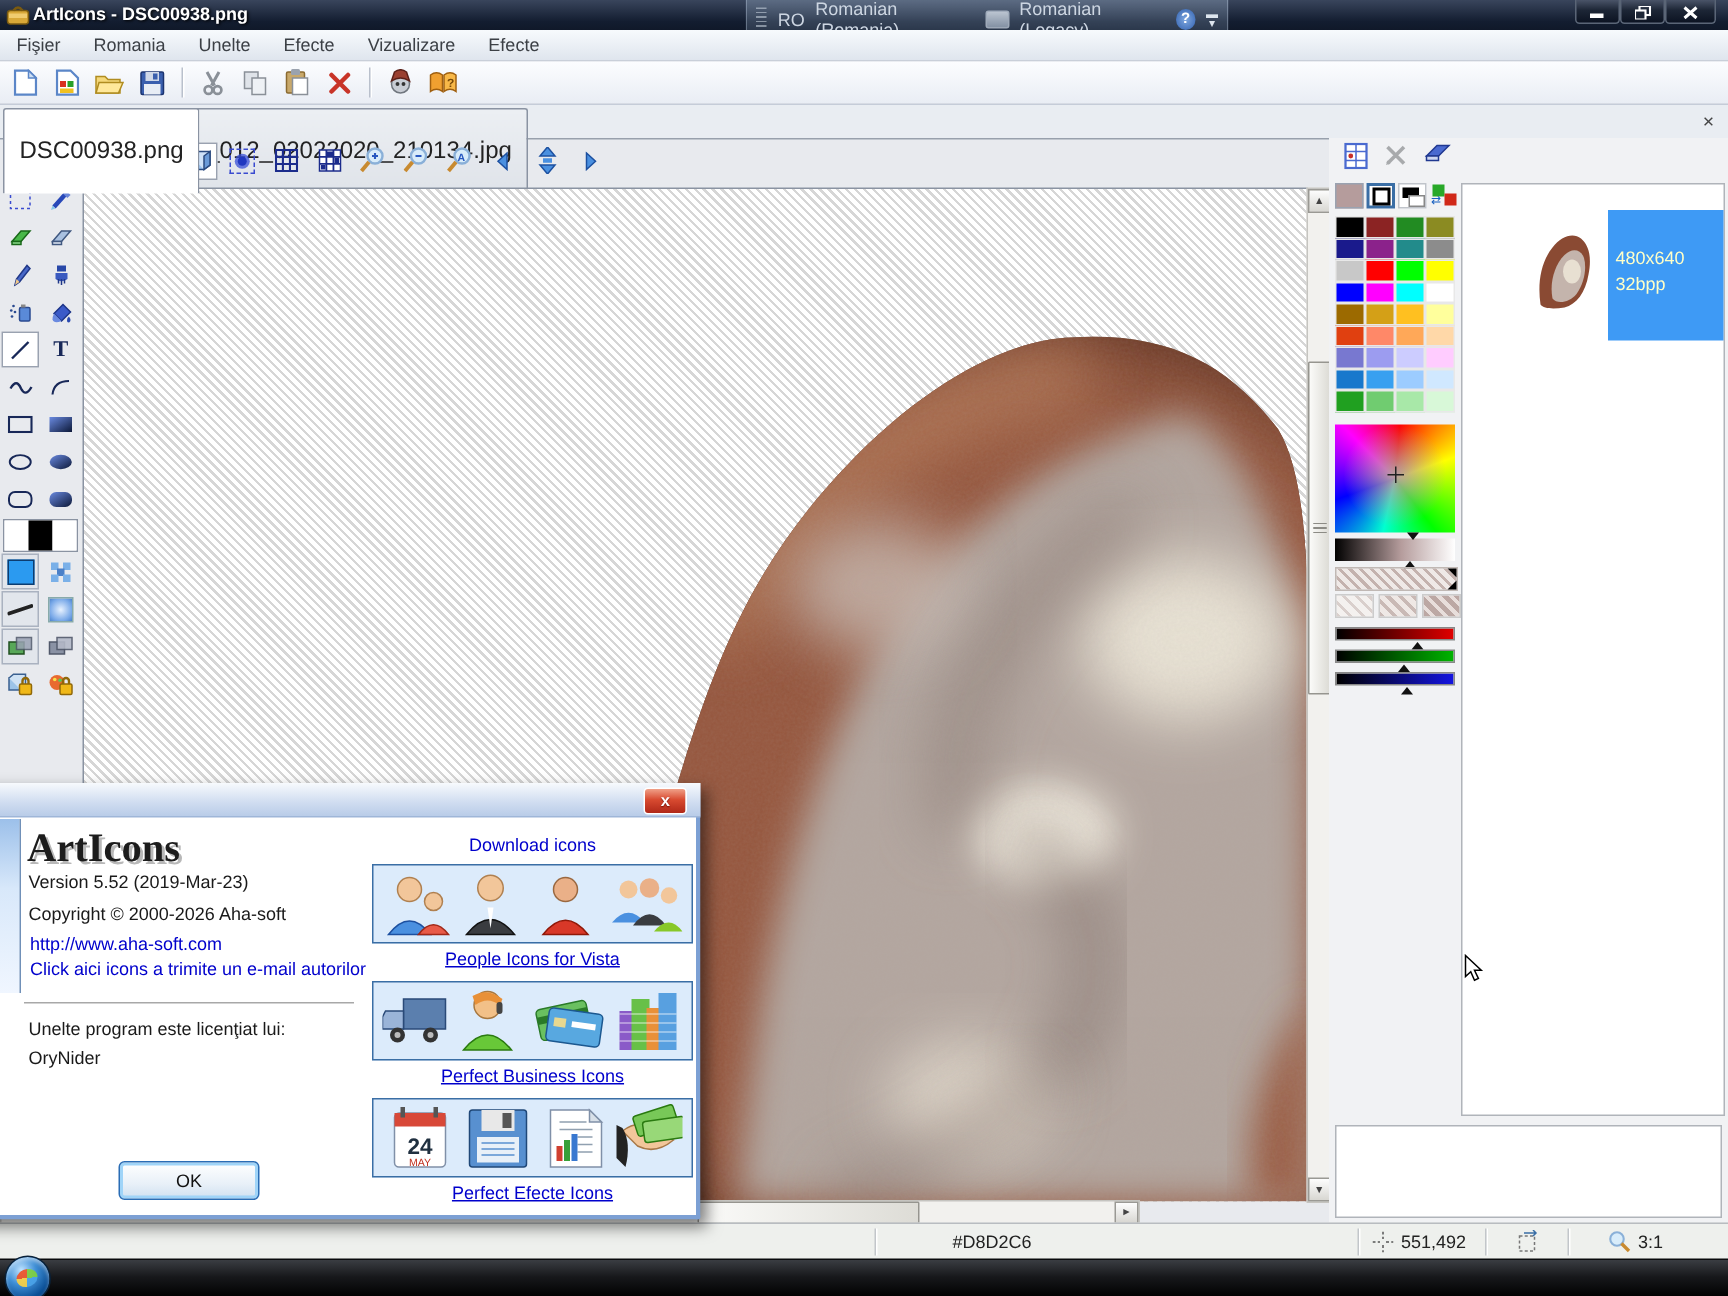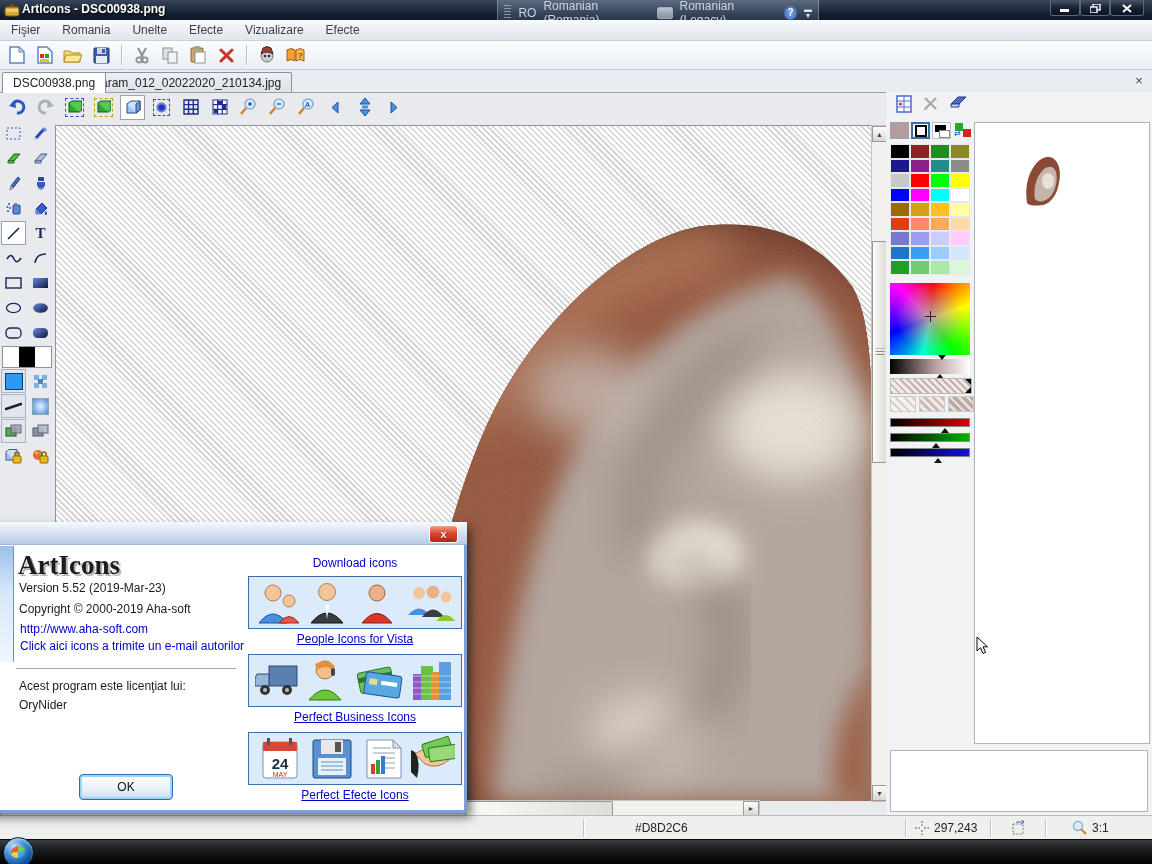--- a/index.html
+++ b/index.html
@@ -46,22 +46,22 @@
   #toolbar1{left:0;top:41px;width:1152px;height:29px;
     background:linear-gradient(#fcfdff,#e9edf4);border-bottom:1px solid #c5ccd8;
     display:flex;align-items:center;padding-left:6px;box-sizing:border-box;gap:6px}
   .tb-ico{width:22px;height:22px;display:flex;align-items:center;justify-content:center}
   .tb-sep{width:1px;height:20px;background:#b9c0cc;margin:0 3px;box-shadow:1px 0 0 #fff}
 
   
   #tabbar{left:0;top:70px;width:1152px;height:22px;background:#e9edf2;
     border-bottom:1px solid #98a0ac}
   .tab{position:absolute;top:2px;height:19px;border:1px solid #8a93a2;border-bottom:none;
-    border-radius:2px 2px 0 0;font-size:12px;color:#222;display:flex;align-items:center;
-    justify-content:center;padding:0 10px;background:linear-gradient(#eceff3,#dfe3e9)}
+    border-radius:2px 2px 0 0;font-size:16px;color:#222;display:flex;align-items:center;
+    justify-content:center;padding:18px 10px;background:linear-gradient(#eceff3,#dfe3e9)}
   .tab.active{background:#fff;height:20px;z-index:2}
   #tab-close{right:6px;top:3px;font-size:13px;color:#444;width:14px;height:14px;
     display:flex;align-items:center;justify-content:center}
 
   
   #toolbar2{left:0;top:93px;width:886px;height:28px;display:flex;align-items:center;
     gap:4px;padding-left:4px;box-sizing:border-box}
   .t2{width:23px;height:23px;display:flex;align-items:center;justify-content:center;border:1px solid transparent}
   .t2.pressed{background:#fff;border:1px solid #9aa2b0}
   .dashed{outline:1px dashed #3a4bd0;outline-offset:1px}
@@ -746,31 +746,35 @@
 <span class="mark mk-up abs" style="left:932px;top:443px"></span>
 <div class="ramp" id="ramp-b"></div>
 <span class="mark mk-up abs" style="left:934px;top:458px"></span>
 
 <div class="abs" id="preview">
   <svg style="position:absolute;left:46px;top:30px" width="42" height="54" viewBox="0 0 42 54">
     <path d="M6,50 C4,36 6,22 14,12 C20,4 28,2 33,6 C39,11 40,20 38,30 C36,42 30,50 22,52 C15,53 8,53 6,50 Z" fill="#8a4a33"></path>
     <path d="M14,46 C12,36 15,24 22,17 C27,12 33,13 35,19 C37,26 35,36 30,43 C25,49 17,50 14,46 Z" fill="#c4b4ac"></path>
     <ellipse cx="27" cy="28" rx="6" ry="8" fill="#e8e0d2"></ellipse>
   </svg>
+  <div id="infobox">
+    <div>480x640</div>
+    <div>32bpp</div>
+  </div>
 </div>
 <div class="abs" id="rb-bottom"></div>
 
 <div class="abs" id="statusbar">
   <span class="sdiv" style="left:583px"></span>
   <span class="stxt" style="left:635px">#D8D2C6</span>
   <span class="sdiv" style="left:905px"></span>
   <svg class="abs" style="left:915px;top:5px" width="14" height="14">
     <path d="M7,0 v5 M7,9 v5 M0,7 h5 M9,7 h5" stroke="#555" stroke-dasharray="2,1.5"></path>
     </svg>
-  <span class="stxt" style="left:934px">297,243</span>
+  <span class="stxt" style="left:934px">551,492</span>
   <span class="sdiv" style="left:990px"></span>
   <svg class="abs" style="left:1012px;top:4px" width="16" height="15">
     <rect x="1" y="4" width="10" height="10" fill="none" stroke="#777" stroke-dasharray="2,1.5"></rect>
       <path d="M4,2 h8 m-2,-2 l2,2 -2,2" stroke="#3a6ea5" fill="none"></path>
     </svg>
   <span class="sdiv" style="left:1045px"></span>
   <svg class="abs" style="left:1072px;top:4px" width="16" height="16">
     <circle cx="6" cy="6" r="4.5" fill="#d8ecfa" stroke="#8ab0d8" stroke-width="1.4"></circle>
       <path d="M9,9 L14,14" stroke="#c88a30" stroke-width="2.2"></path>
     </svg>
@@ -785,25 +789,25 @@
 </div>
 
 <div class="abs" id="dialog">
   <div id="dlg-title">
     <div id="dlg-close">x</div>
   </div>
   <div id="dlg-sliver"></div>
 
   <div id="dlg-appname">ArtIcons</div>
   <div class="dtext" style="left:36px;top:59px">Version 5.52 (2019-Mar-23)</div>
-  <div class="dtext" style="left:36px;top:80px">Copyright © 2000-2019 Aha-soft</div>
+  <div class="dtext" style="left:36px;top:80px">Copyright © 2000-2026 Aha-soft</div>
   <div class="dlink" style="left:37px;top:100px">http://www.aha-soft.com</div>
   <div class="dlink" style="left:37px;top:117px">Click aici icons a trimite un e-mail autorilor</div>
   <div id="dlg-divider"></div>
-  <div class="dtext" style="left:36px;top:157px">Acest program este licenţiat lui:</div>
+  <div class="dtext" style="left:36px;top:157px">Unelte program este licenţiat lui:</div>
   <div class="dtext" style="left:36px;top:176px">OryNider</div>
   <div id="ok-btn">OK</div>
 
   <div class="dlink" style="left:265px;top:34px;width:214px;text-align:center">Download icons</div>
 
   <div class="promo" style="top:54px">
     <svg width="200" height="44" viewBox="0 0 200 44">
       <g>
           <circle cx="18" cy="12" r="8" fill="#f2c69a" stroke="#b08050"></circle>
           <path d="M4,42 q14,-18 28,0 z" fill="#4a90e0" stroke="#1c50a0"></path>

